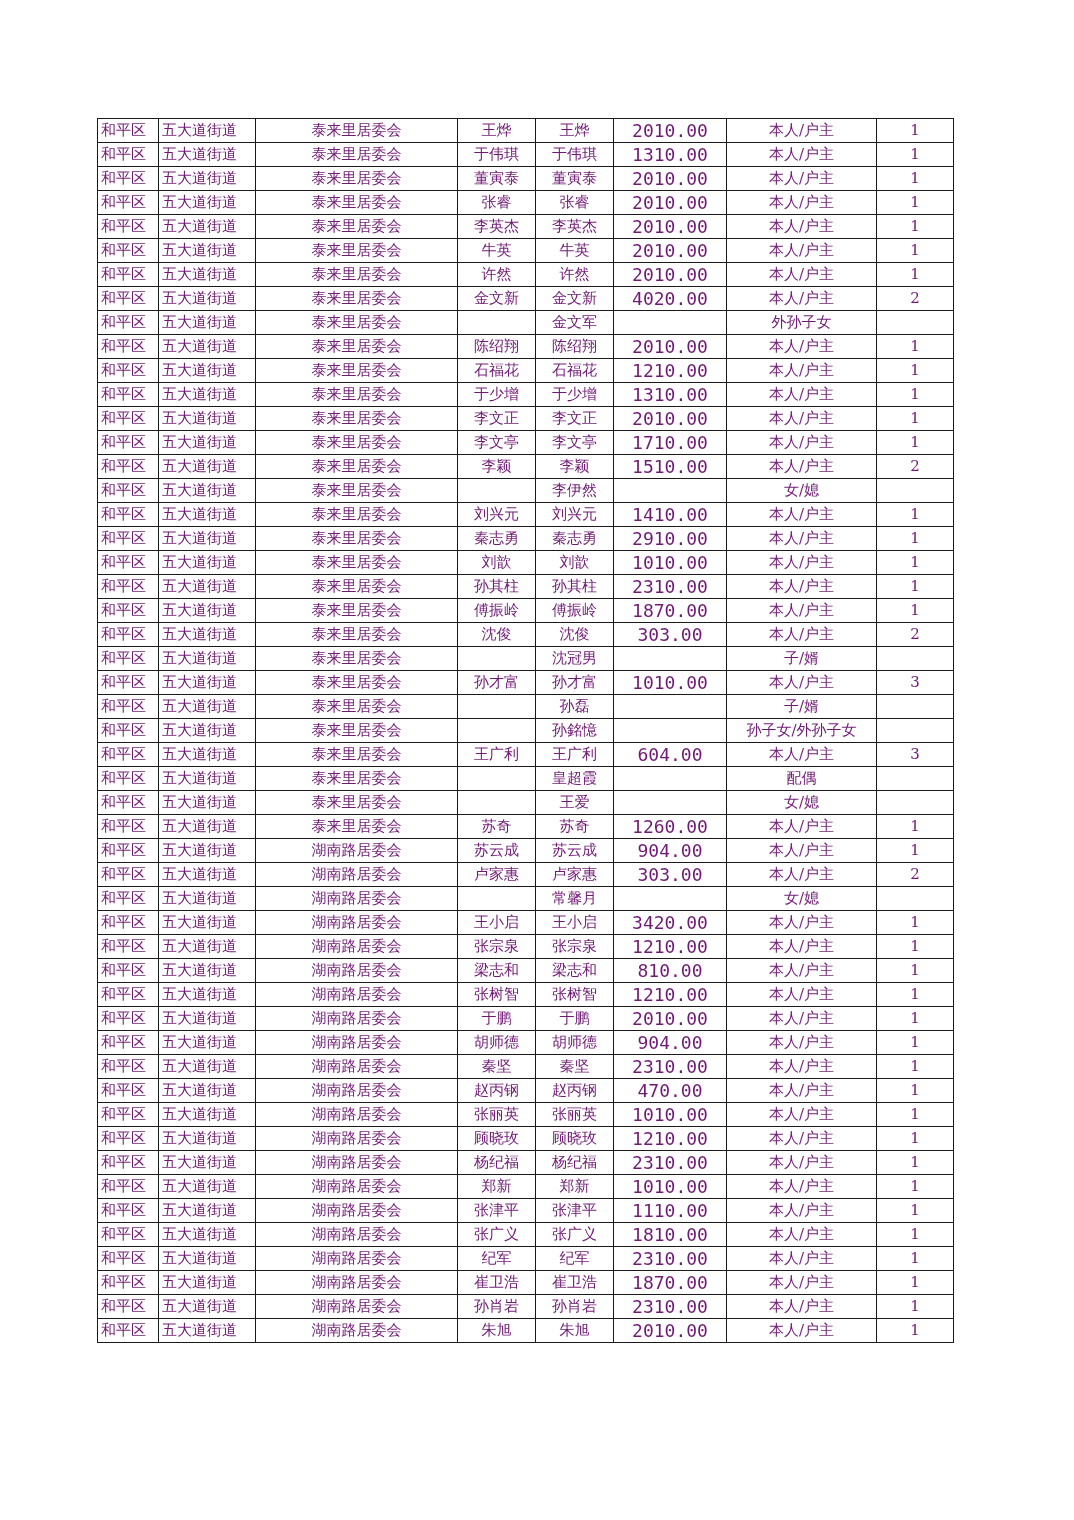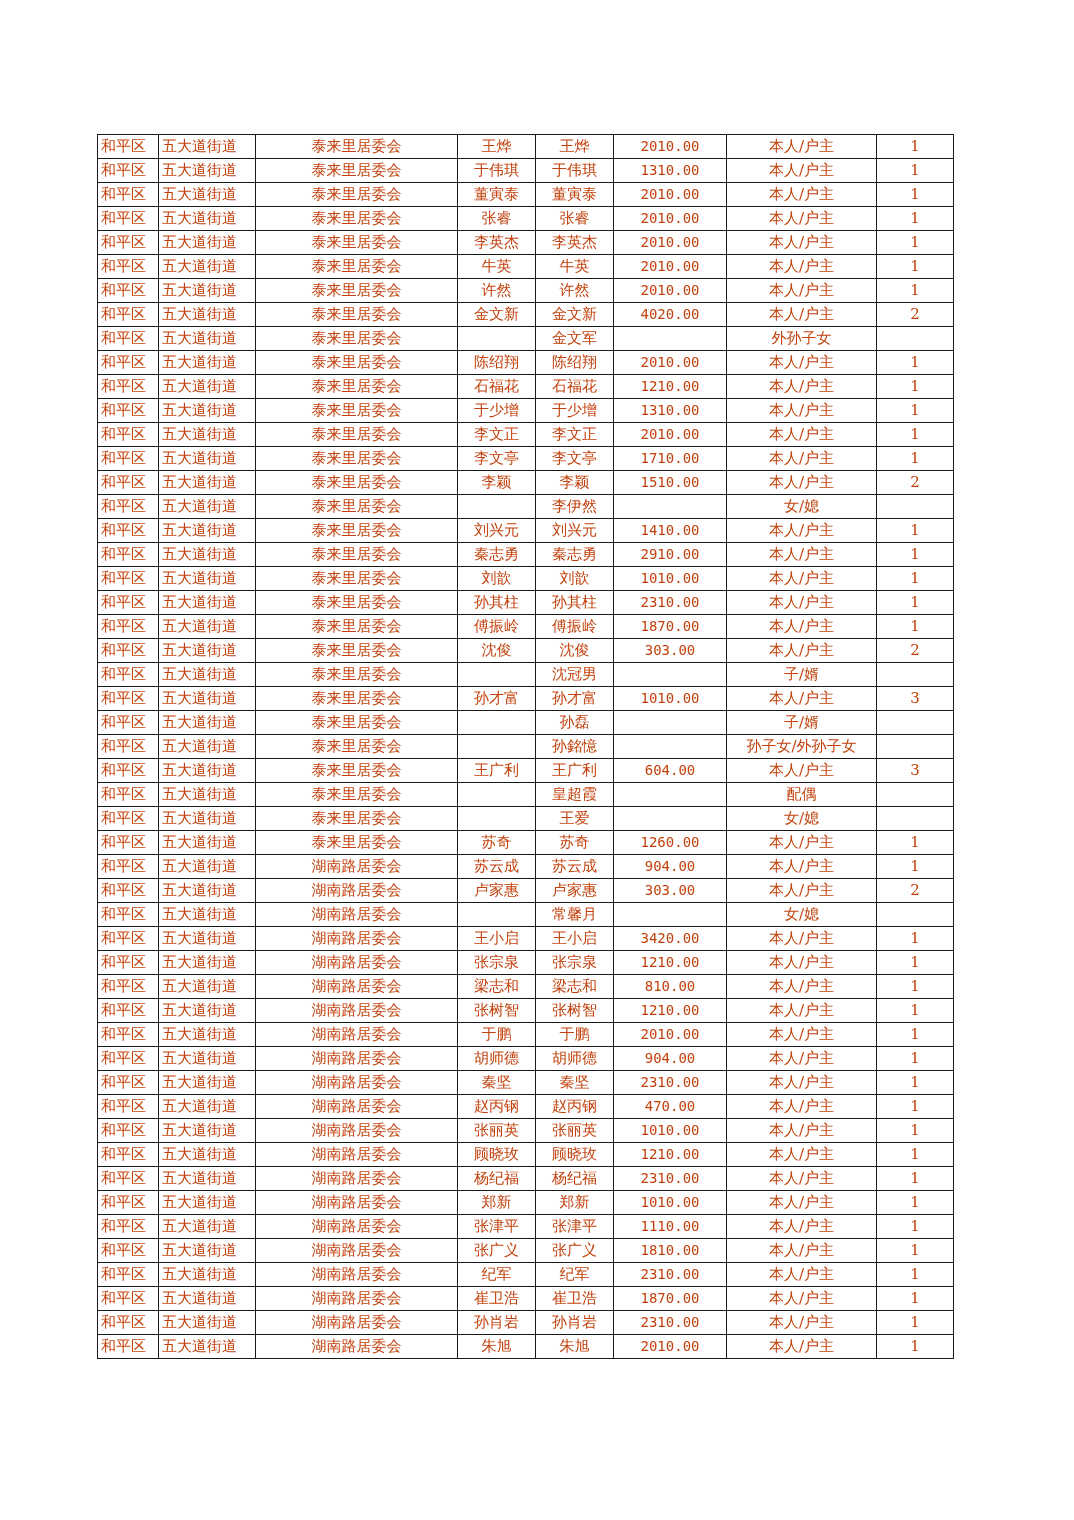--- a/index.html
+++ b/index.html
@@ -1,28 +1,28 @@
 <!DOCTYPE html>
 <html><head>
 <meta charset="utf-8">
 <style>
   html, body { margin: 0; padding: 0; background: #ffffff; }
   body { width: 1074px; height: 1520px; position: relative; overflow: hidden; }
   .sheet {
-    position: absolute; left: 97px; top: 134px;
+    position: absolute; left: 97px; top: 118px;
     border-collapse: collapse; table-layout: fixed;
     font-family: "DejaVu Serif", "Liberation Serif", serif;
-    font-size: 15px; color: #c2410c; border-radius: 10px;
+    font-size: 15px; color: #701a75; border-radius: 10px;
   }
   .sheet td {
     border: 1.5px solid #1a1a1a; height: 23px; padding: 0;
     text-align: center; white-space: nowrap; overflow: hidden; line-height: 23px;
   }
   .sheet td.left { text-align: left; padding-left: 3px; }
-  .sheet td.num { font-family: "DejaVu Sans Mono", "Liberation Mono", monospace; font-size: 14px; }
+  .sheet td.num { font-family: "DejaVu Sans Mono", "Liberation Mono", monospace; font-size: 18px; }
 </style>
 </head>
 <body>
 
 <table class="sheet">
   <colgroup>
     <col style="width:61px">
       <col style="width:97px">
       <col style="width:202px">
       <col style="width:78px">

